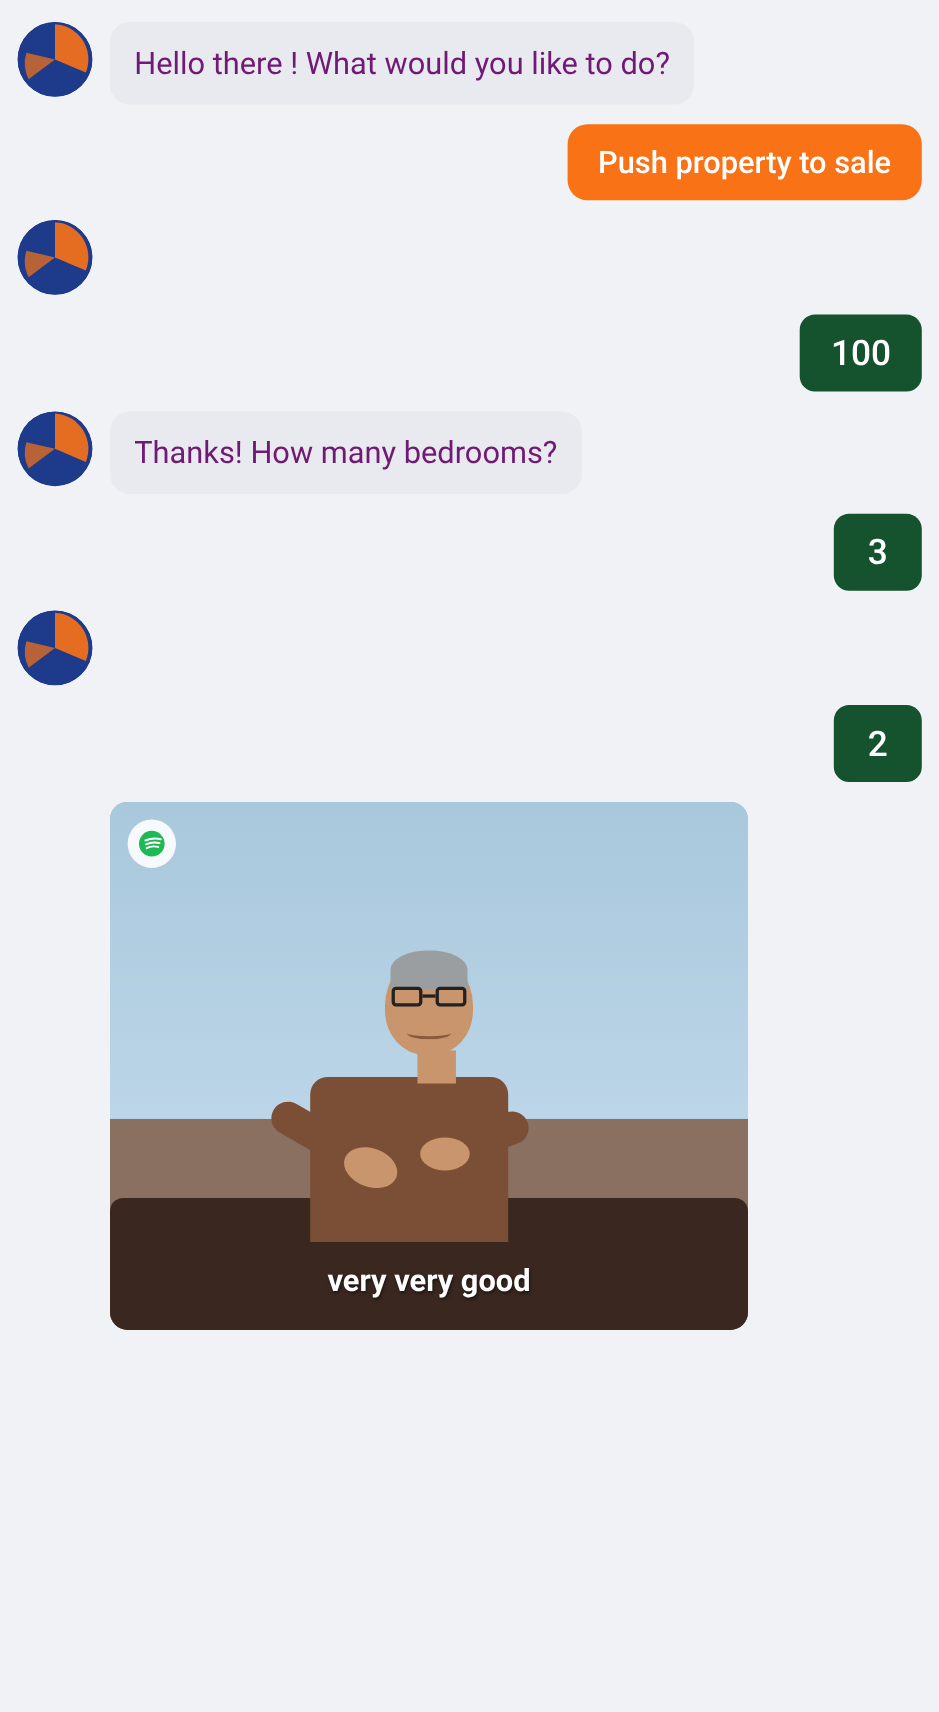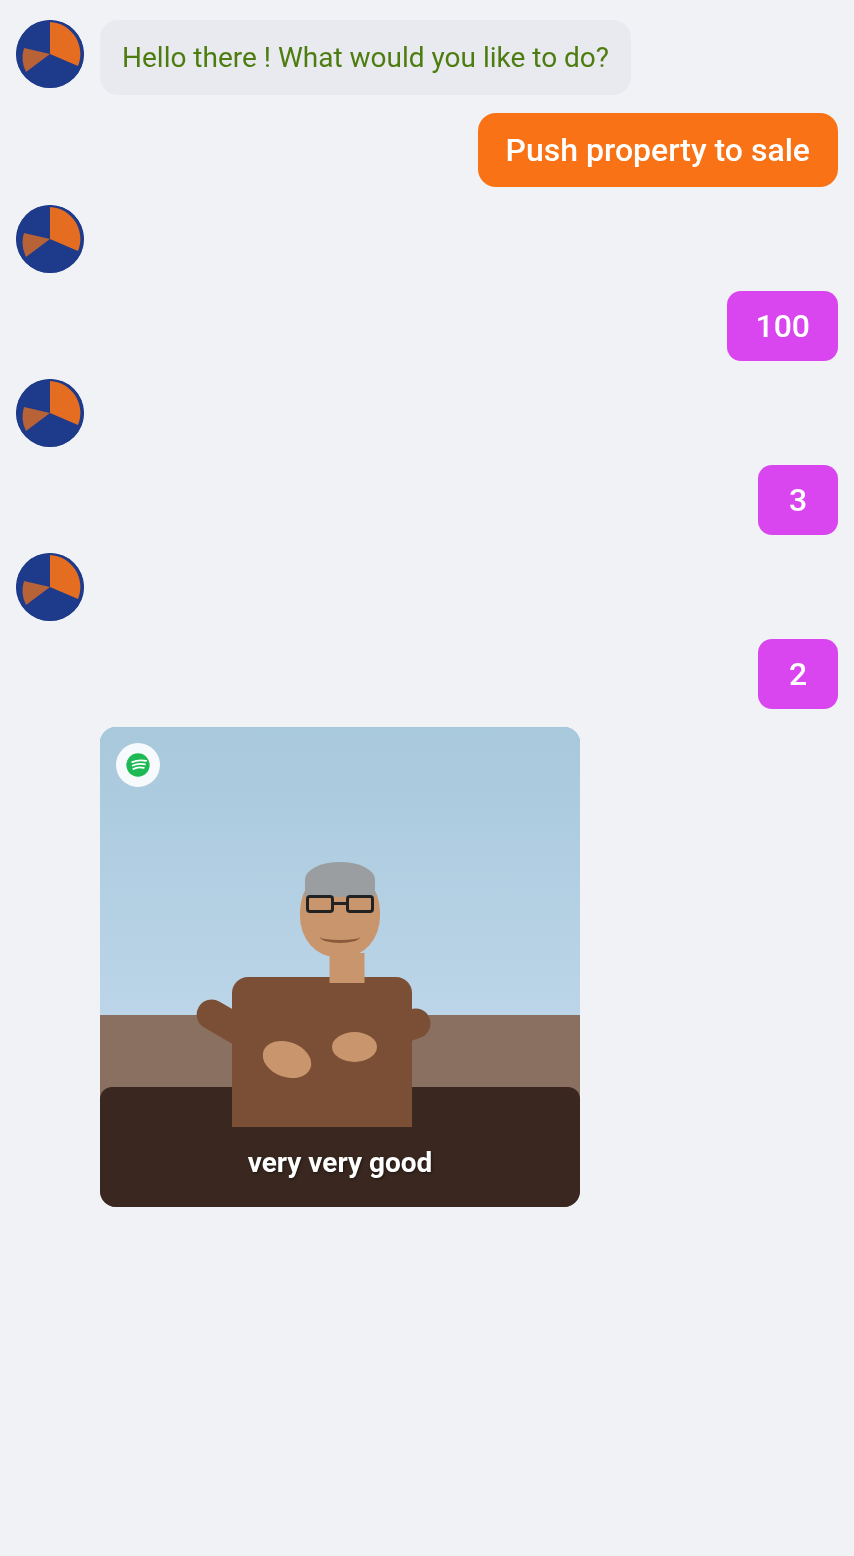--- a/index.html
+++ b/index.html
@@ -49,46 +49,46 @@
       height: 68px;
     }
 
     .bot-bubble {
       background-color: #e8eaf0;
       border-radius: 18px;
       padding: 18px 22px;
       max-width: 600px;
       font-size: 28px;
       line-height: 1.4;
-      color: #4d7c0f;
+      color: #701a75;
     }
 
     .user-bubble {
       background-color: #f97316;
       border-radius: 18px;
       padding: 18px 28px;
-      font-size: 32px;
+      font-size: 28px;
       color: #ffffff;
       font-weight: 500;
       max-width: 480px;
     }
 
     .user-bubble-small {
-      background-color: #d946ef;
+      background-color: #14532d;
       border-radius: 14px;
       padding: 16px 28px;
       font-size: 32px;
       color: #ffffff;
       font-weight: 500;
       min-width: 80px;
       text-align: center;
     }
 
     .gif-container {
-      width: 480px;
+      width: 580px;
       height: 480px;
       border-radius: 16px;
       overflow: hidden;
       position: relative;
       background: #a8c5d8;
       display: flex;
       align-items: center;
       justify-content: center;
       margin-left: 84px;
     }
@@ -167,20 +167,21 @@
 </div>
 
 <div class="message-row bot">
   <div class="avatar">
     <svg viewBox="0 0 68 68" xmlns="http://www.w3.org/2000/svg">
       <circle cx="34" cy="34" r="34" fill="#1e3a8a"></circle>
       <path d="M34 34 L34 2 A32 32 0 0 1 62 46 Z" fill="#f97316" opacity="0.9"></path>
       <path d="M34 34 L10 52 A32 32 0 0 1 8 28 Z" fill="#f97316" opacity="0.7"></path>
     </svg>
   </div>
+  <div class="bot-bubble">Thanks! How many bedrooms?</div>
 </div>
 
 <div class="message-row user">
   <div class="user-bubble-small">3</div>
 </div>
 
 <div class="message-row bot">
   <div class="avatar">
     <svg viewBox="0 0 68 68" xmlns="http://www.w3.org/2000/svg">
       <circle cx="34" cy="34" r="34" fill="#1e3a8a"></circle>

